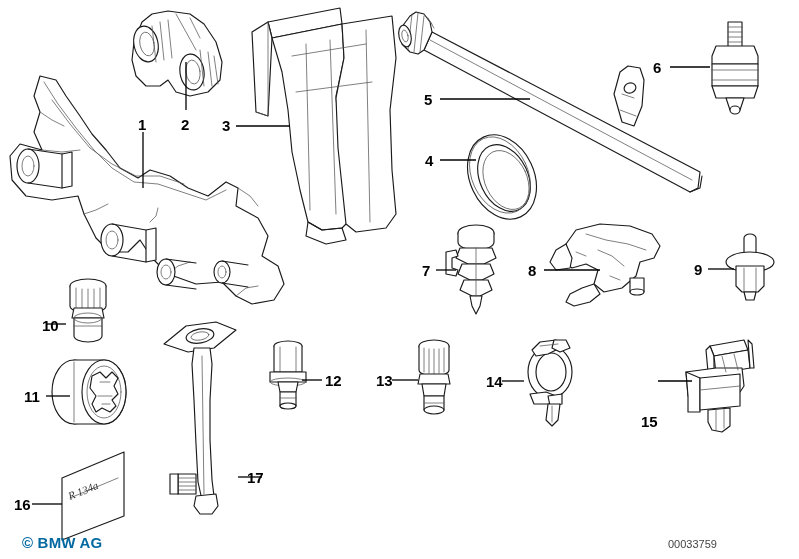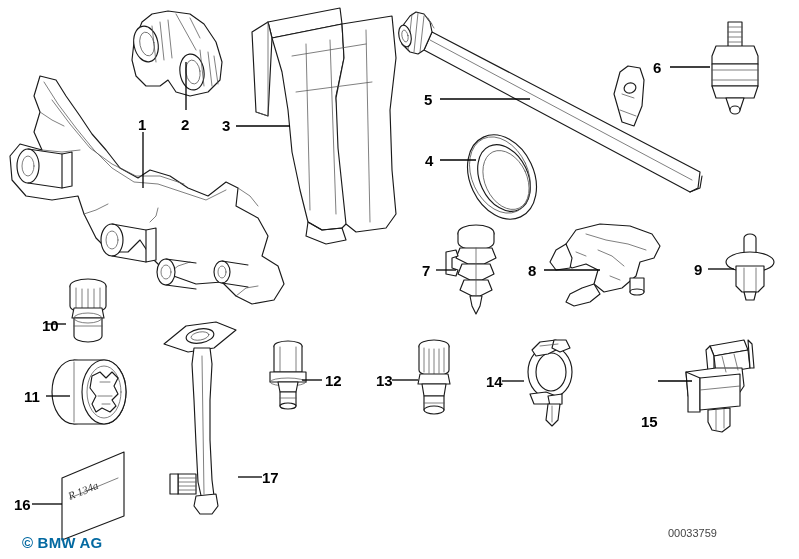--- a/index.html
+++ b/index.html
@@ -68,21 +68,21 @@
     font-family: "Liberation Sans", sans-serif;
     font-weight: bold;
     font-size: 15px;
     color: #0369a1;
     letter-spacing: 0.2px;
     white-space: nowrap;
   }
   #diagram-id {
     position: absolute;
     left: 668px;
-    top: 527px;
+    top: 538px;
     font-family: "Liberation Sans", sans-serif;
     font-size: 11px;
     color: #444444;
     white-space: nowrap;
   }
   .label-text {
     font-family: "Liberation Serif", serif;
     font-style: italic;
     font-size: 11px;
     fill: #333333;
@@ -364,18 +364,18 @@
   <div class="callout" style="left:422px; top:263px;">7</div>
   <div class="callout" style="left:528px; top:263px;">8</div>
   <div class="callout" style="left:694px; top:262px;">9</div>
   <div class="callout" style="left:22px;  top:318px;margin-left:20px;">10</div>
   <div class="callout" style="left:24px;  top:389px;">11</div>
   <div class="callout" style="left:325px; top:373px;">12</div>
   <div class="callout" style="left:376px; top:373px;">13</div>
   <div class="callout" style="left:486px; top:374px;">14</div>
   <div class="callout" style="left:641px; top:374px;margin-top:40px;">15</div>
   <div class="callout" style="left:14px;  top:497px;">16</div>
-  <div class="callout" style="left:262px; top:470px;">17</div>
+  <div class="callout" style="left:247px; top:470px;">17</div>
 
   <div id="copyright">© BMW AG</div>
   <div id="diagram-id">00033759</div>
 
 </div>
 
 </body></html>

